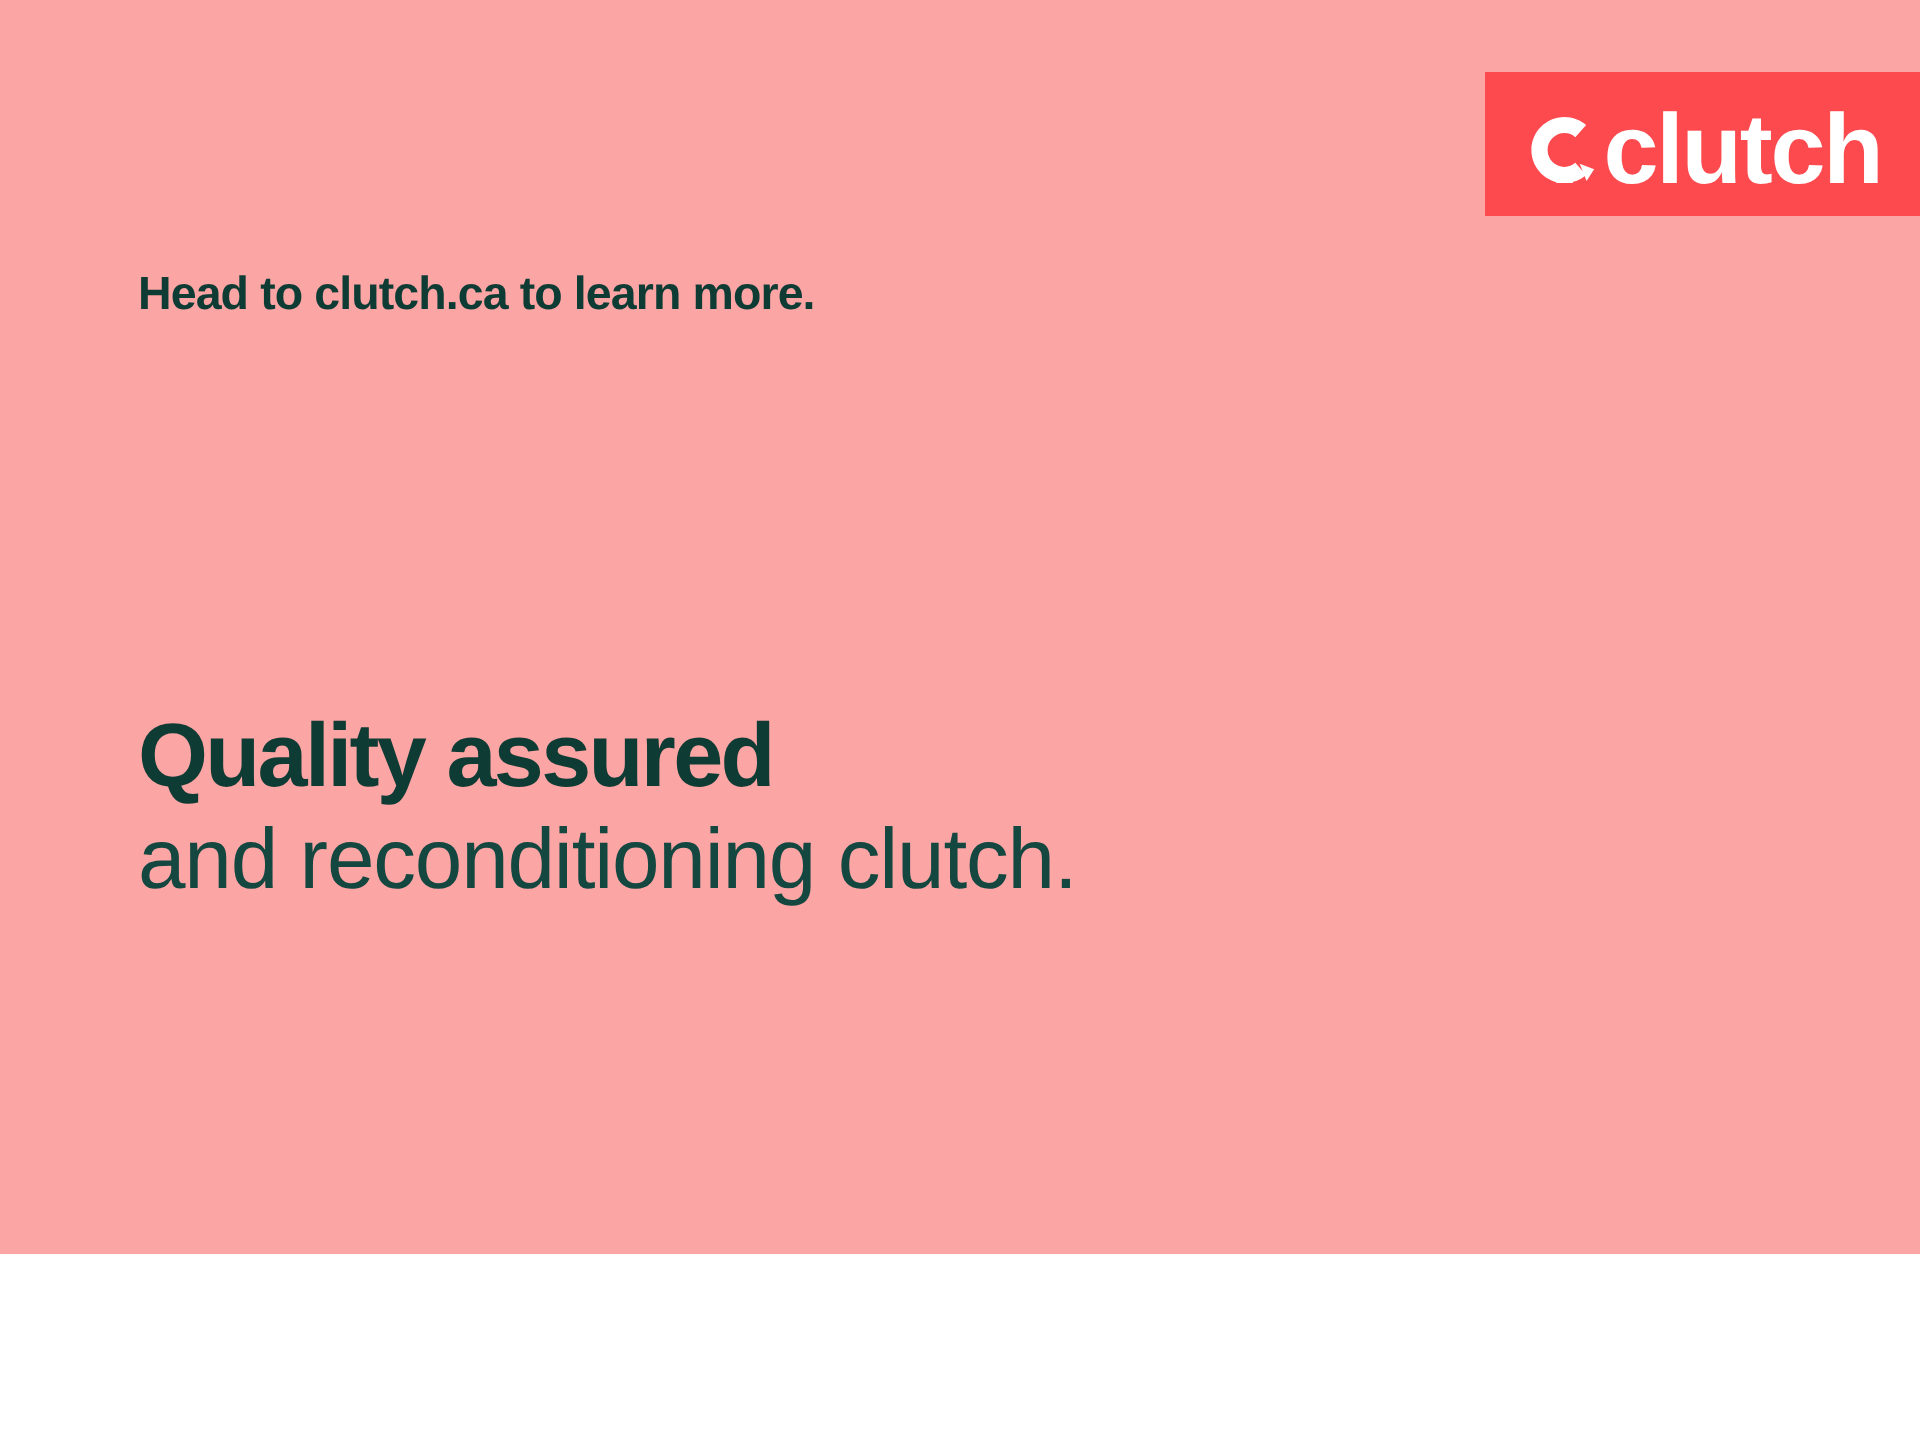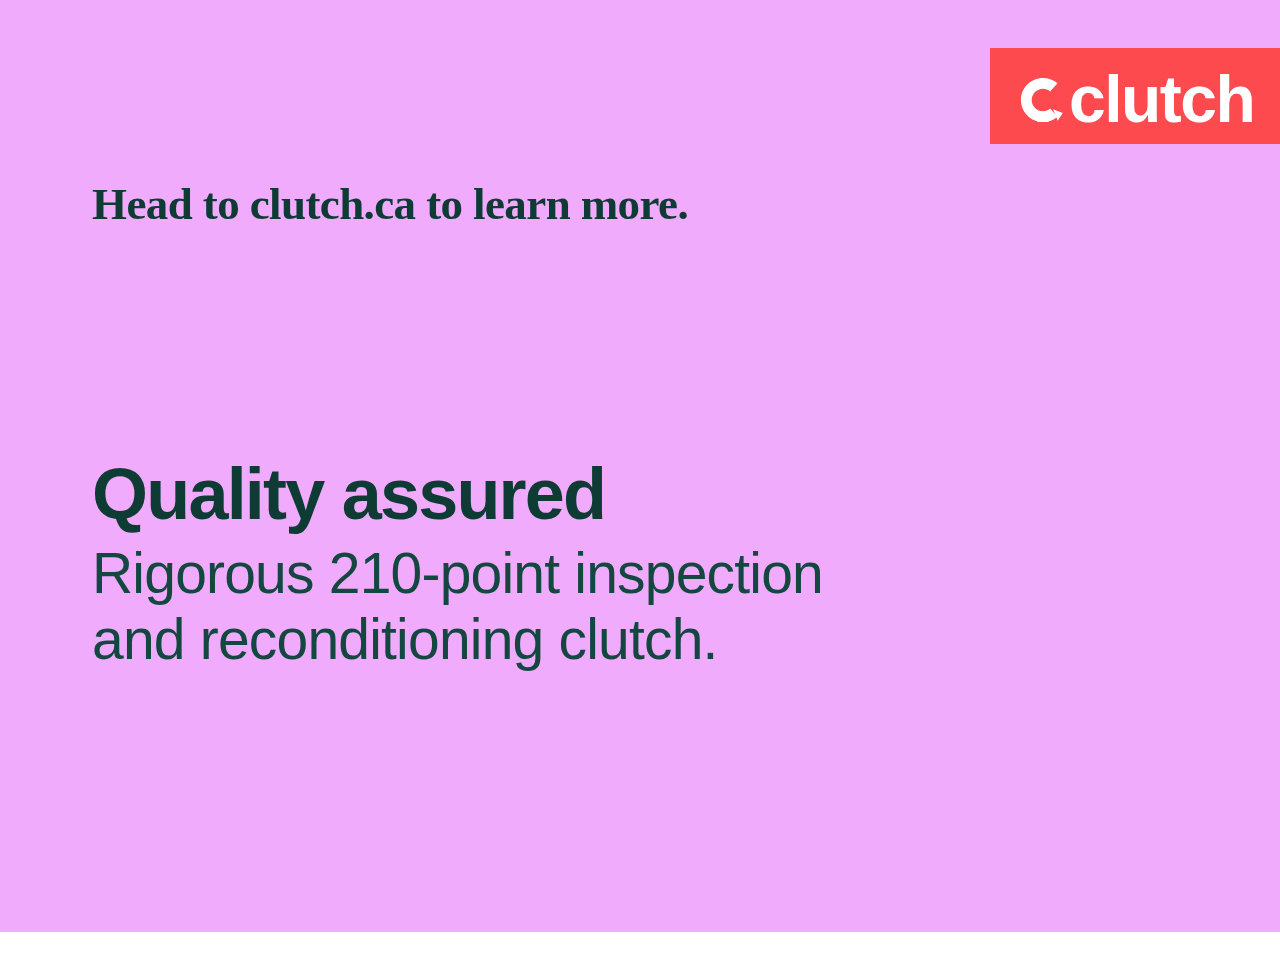--- a/index.html
+++ b/index.html
@@ -9,22 +9,22 @@
   body {
     width: 1280px;
     height: 960px;
     overflow: hidden;
     font-family: "Liberation Sans", sans-serif;
   }
 
   .slide {
     position: relative;
     width: 1280px;
-    height: 932px;
-    background: #f0abfc;
+    height: 836px;
+    background: #fca5a5;
     overflow: hidden;
   }
 
   
   .logo-badge {
     position: absolute;
     top: 48px;
     left: 990px;
     width: 290px;
     height: 96px;
@@ -54,34 +54,33 @@
     letter-spacing: -1.5px;
     line-height: 1;
     margin-top: 6px;
   }
 
   
   .tagline {
     position: absolute;
     left: 92px;
     top: 178px;
-    font-size: 45px;
+    font-size: 31px;
     font-weight: bold;
     color: #0e3b33;
     letter-spacing: -0.6px;
     white-space: nowrap;
-    font-family: Liberation Serif, serif;
   }
 
   
   .headline {
     position: absolute;
     left: 92px;
-    top: 410px;
-    font-size: 72px;
+    top: 434px;
+    font-size: 60px;
     font-weight: bold;
     color: #0e3b33;
     letter-spacing: -1.8px;
     line-height: 1;
     white-space: nowrap;
   }
 
   .body-copy {
     position: absolute;
     left: 92px;
@@ -111,17 +110,16 @@
       </svg>
       <span class="logo-wordmark">clutch</span>
     </div>
   </div>
 
   <div class="tagline">Head to clutch.ca to learn more.</div>
 
   <h1 class="headline">Quality assured</h1>
 
   <div class="body-copy">
-    <span class="line">Rigorous 210-point inspection</span>
     <span class="line">and reconditioning clutch.</span>
   </div>
 
 </div>
 
 </body></html>

